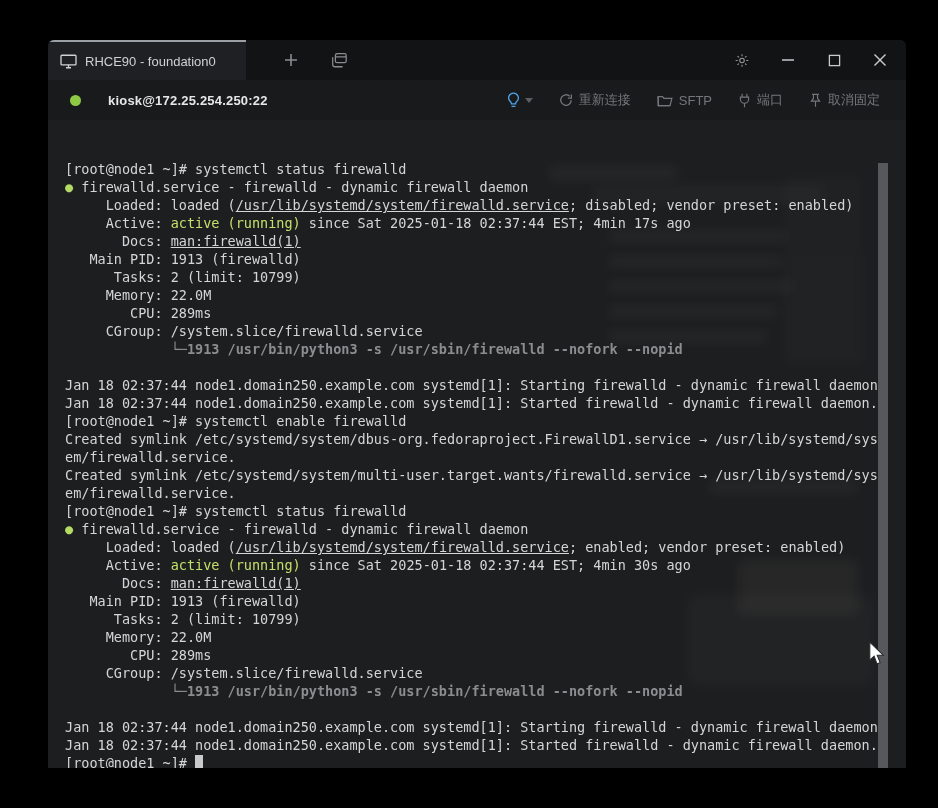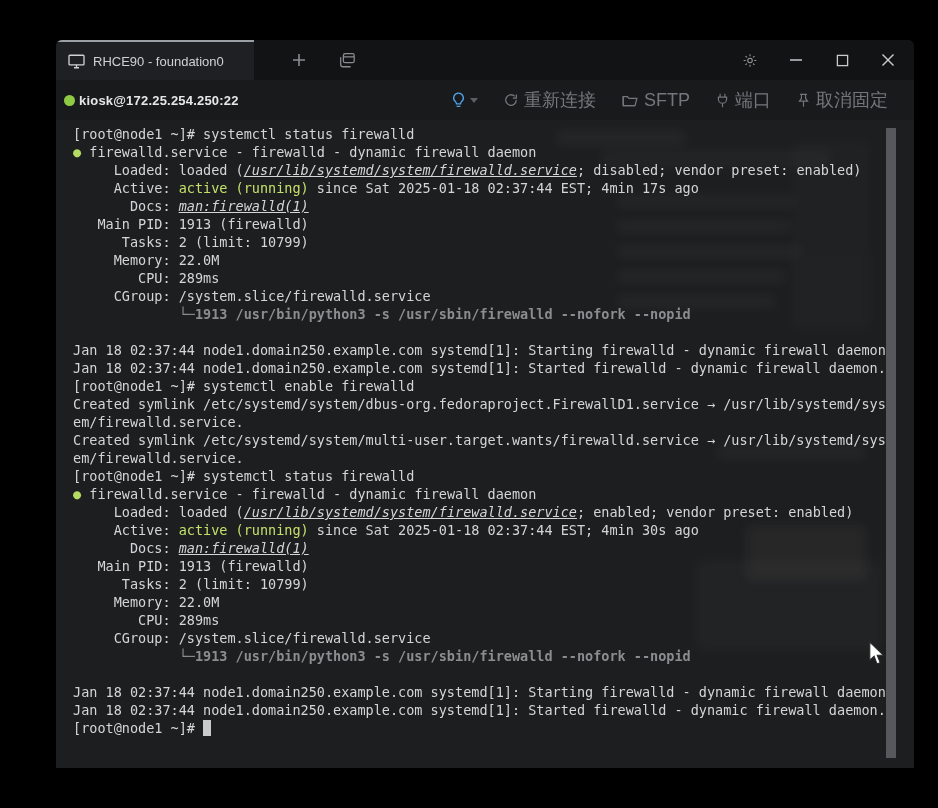--- a/index.html
+++ b/index.html
@@ -17,21 +17,21 @@
     --bulb-blue:#4da3e8;
     --toolbar-text:#73777b;
     --scrollbar:#56585c;
     --winctl:#c8cacc;
   }
   *{margin:0;padding:0;box-sizing:border-box;}
   html,body{width:938px;height:808px;overflow:hidden;}
   body{background:var(--desktop-bg);font-family:"Liberation Sans",sans-serif;}
 
   .window{
-    position:absolute;left:56px;top:40px;width:858px;height:728px;
+    position:absolute;left:48px;top:40px;width:858px;height:728px;
     background:var(--terminal-bg);border-radius:6px 6px 0 0;overflow:hidden;
   }
 
   
   .tabbar{
     height:40px;background:var(--titlebar-bg);
     display:flex;align-items:stretch;
   }
   .tab{
     width:198px;display:flex;align-items:center;gap:8px;padding:0 12px;
@@ -44,48 +44,48 @@
     width:34px;height:40px;color:#8a8d90;
   }
   .iconbtn svg{display:block;}
   .tabbar-spacer{flex:1;}
   .winctls{display:flex;align-items:center;gap:30px;padding-right:18px;}
   .winctl{width:16px;height:16px;display:flex;align-items:center;justify-content:center;}
 
   
   .connbar{
     height:40px;background:var(--connbar-bg);
-    display:flex;align-items:center;padding:0 26px 0 8px;gap:4px;
+    display:flex;align-items:center;padding:0 26px 0 22px;gap:27px;
   }
   .conn-dot{width:11px;height:11px;border-radius:50%;background:var(--conn-dot);}
   .conn-host{font-size:13px;font-weight:bold;color:#e6e7e8;letter-spacing:.2px;}
   .connbar-spacer{flex:1;}
   .conn-actions{display:flex;align-items:center;gap:26px;}
   .conn-btn{
     display:flex;align-items:center;gap:6px;color:var(--toolbar-text);
-    font-size:18px;white-space:nowrap;cursor:default;
+    font-size:13px;white-space:nowrap;cursor:default;
   }
   .conn-btn svg{display:block;}
   .bulb-btn{display:flex;align-items:center;gap:4px;}
   .caret{width:0;height:0;border-left:4px solid transparent;border-right:4px solid transparent;
     border-top:5px solid #5b5e62;}
 
   
   .terminal{
     position:relative;height:648px;background:var(--terminal-bg);
-    padding:5px 0 0 17px;overflow:hidden;
+    padding:5px 0 0 17px;overflow:hidden;margin-top:35px;
   }
   .term-lines{position:relative;z-index:2;
     font-family:"DejaVu Sans Mono","Liberation Mono",monospace;
     font-size:13.5px;line-height:18px;color:var(--text);white-space:pre;
   }
   .tline{height:18px;}
   .tline .g{color:var(--accent-green);font-weight:normal;}
   .tline .dot{color:var(--status-dot);}
-  .tline .u{text-decoration:underline;font-style:italic;}
+  .tline .u{text-decoration:underline;}
   .tline .d{color:var(--dim-text);font-weight:bold;}
   .tline .inv{background:#d4d5d6;color:#1d1e20;}
   .tline .cursor{background:#c9cacb;color:#c9cacb;}
 
   
   .ghost{position:absolute;z-index:1;background:rgba(255,255,255,0.035);
     filter:blur(6px);border-radius:4px;pointer-events:none;}
 
   
   .scrollthumb{

